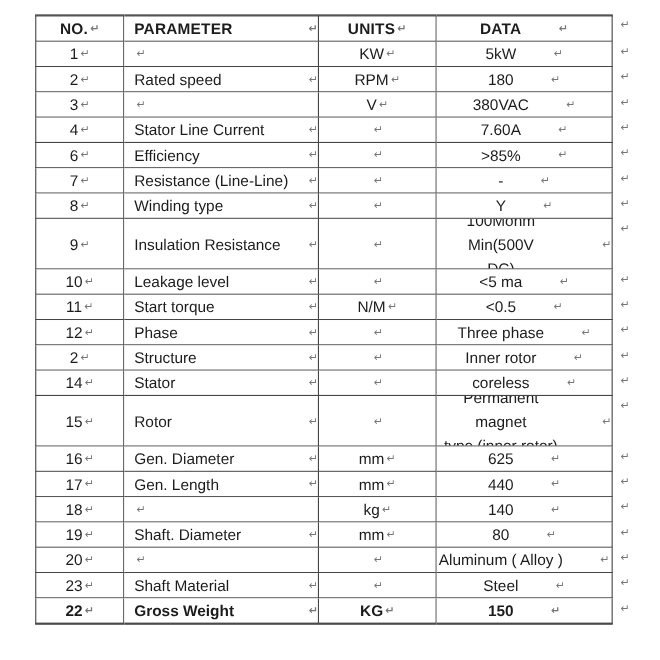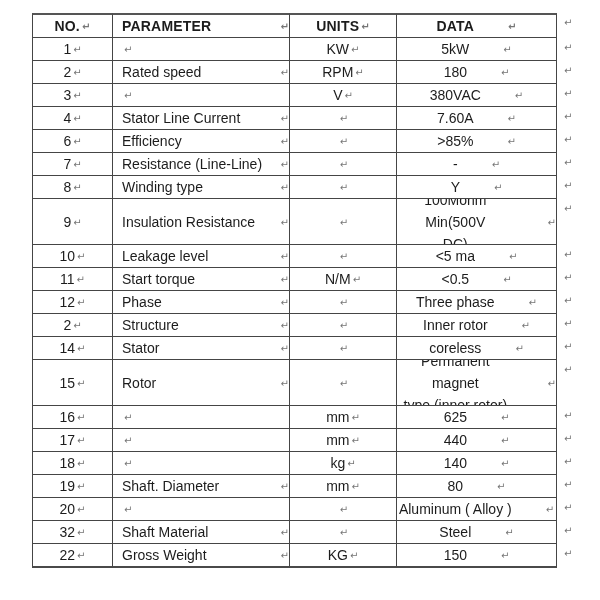--- a/index.html
+++ b/index.html
@@ -37,21 +37,21 @@
     display: flex;
     align-items: center;
     justify-content: center;
     font-size: 14px;
     line-height: 22px;
     background: #ffffff;
     overflow: hidden;
   }
   .tr .td:first-child { border-left: 1px solid #454545; }
   .tr.header .td { border-top: 2px solid #555555; font-weight: bold; height: 25px; letter-spacing: 0.2px; }
-  .tr:last-child .td { border-bottom: 2px solid #4a4a4a; height: 24px; }
+  .tr:last-child .td { border-bottom: 2px solid #4a4a4a; height: 24px; font-weight: bold; }
   .tr.tall .td { height: 46px; }
   .col-no    { width: 81px; }
   .col-param { width: 177px; justify-content: space-between; padding-left: 9px; }
   .col-units { width: 107px; }
   .col-data  { width: 160px; gap: 32px; }
   .cell-text {
     white-space: pre-line;
     text-align: center;
   }
   .col-param .cell-text { text-align: left; }
@@ -379,39 +379,41 @@
     </div>
     <span class="row-mark">↵</span>
   </div>
 
   <div class="tr">
     <div class="td col-no">
       <span class="cell-text">16</span>
             <span class="mark">↵</span>
     </div>
     <div class="td col-param">
+      <span class="cell-text">Gen. Diameter</span>
             <span class="mark">↵</span>
     </div>
     <div class="td col-units">
       <span class="cell-text">mm</span>
             <span class="mark">↵</span>
     </div>
     <div class="td col-data">
       <span class="cell-text">625</span>
             <span class="mark">↵</span>
     </div>
     <span class="row-mark">↵</span>
   </div>
 
   <div class="tr">
     <div class="td col-no">
       <span class="cell-text">17</span>
             <span class="mark">↵</span>
     </div>
     <div class="td col-param">
+      <span class="cell-text">Gen. Length</span>
             <span class="mark">↵</span>
     </div>
     <div class="td col-units">
       <span class="cell-text">mm</span>
             <span class="mark">↵</span>
     </div>
     <div class="td col-data">
       <span class="cell-text">440</span>
             <span class="mark">↵</span>
     </div>
@@ -471,21 +473,21 @@
     </div>
     <div class="td col-data">
       <span class="cell-text">Aluminum ( Alloy )</span>
             <span class="mark">↵</span>
     </div>
     <span class="row-mark">↵</span>
   </div>
 
   <div class="tr">
     <div class="td col-no">
-      <span class="cell-text">32</span>
+      <span class="cell-text">23</span>
             <span class="mark">↵</span>
     </div>
     <div class="td col-param">
       <span class="cell-text">Shaft Material</span>
             <span class="mark">↵</span>
     </div>
     <div class="td col-units">
       <span class="cell-text"></span>
             <span class="mark">↵</span>
     </div>

